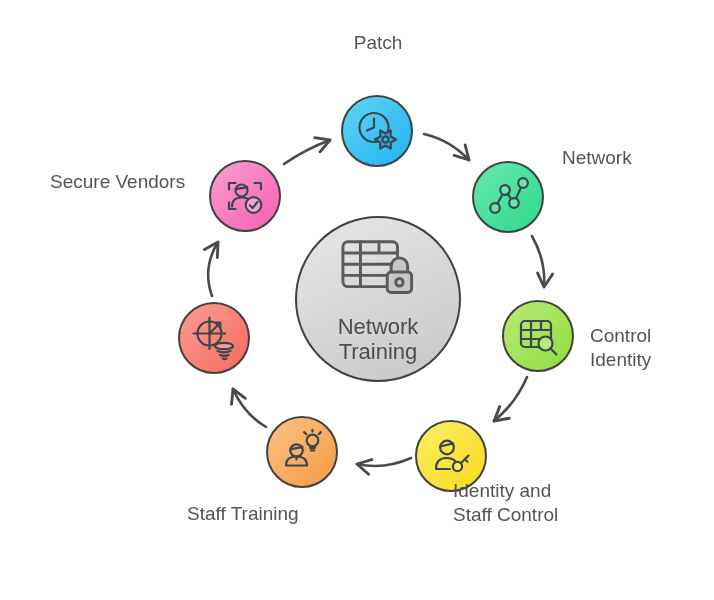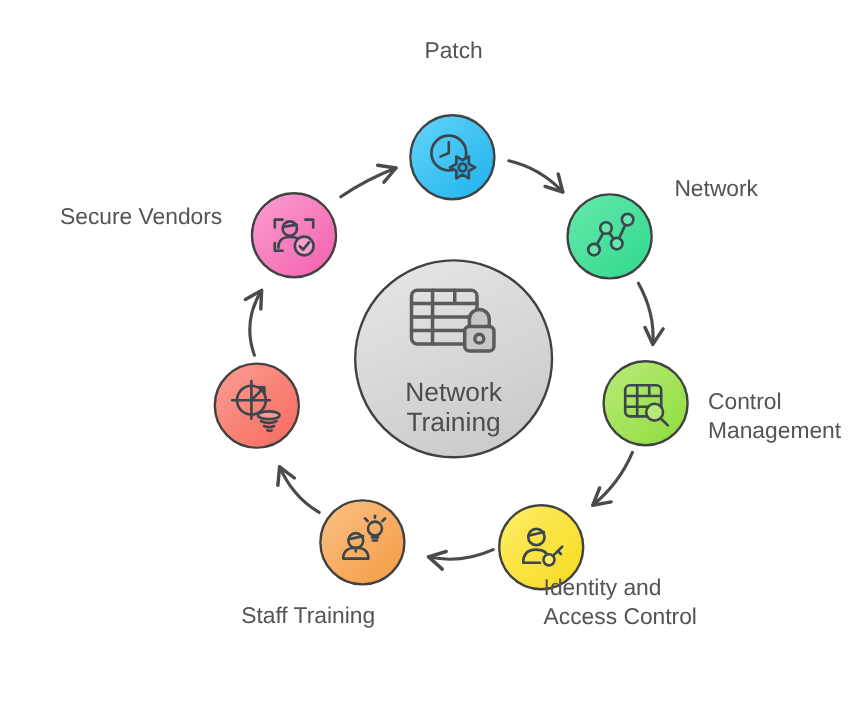--- a/index.html
+++ b/index.html
@@ -157,26 +157,26 @@
   </div>
 
   <div class="label center-align" style="left:268px;top:31px;width:220px;">
     <div>Patch</div>
   </div>
   <div class="label" style="left:562px;top:146px;">
     <div>Network</div>
   </div>
   <div class="label" style="left:590px;top:324px;">
     <div>Control</div>
-    <div>Management</div>
+    <div>Identity</div>
   </div>
   <div class="label" style="left:453px;top:479px;">
     <div>Identity and</div>
-    <div>Access Control</div>
+    <div>Staff Control</div>
   </div>
-  <div class="label" style="left:201px;top:502px;">
+  <div class="label" style="left:187px;top:502px;">
     <div>Staff Training</div>
   </div>
   <div class="label" style="left:50px;top:170px;text-align:center;">
     <div>Secure Vendors</div>
   </div>
 
 </div>
 
 </body></html>

